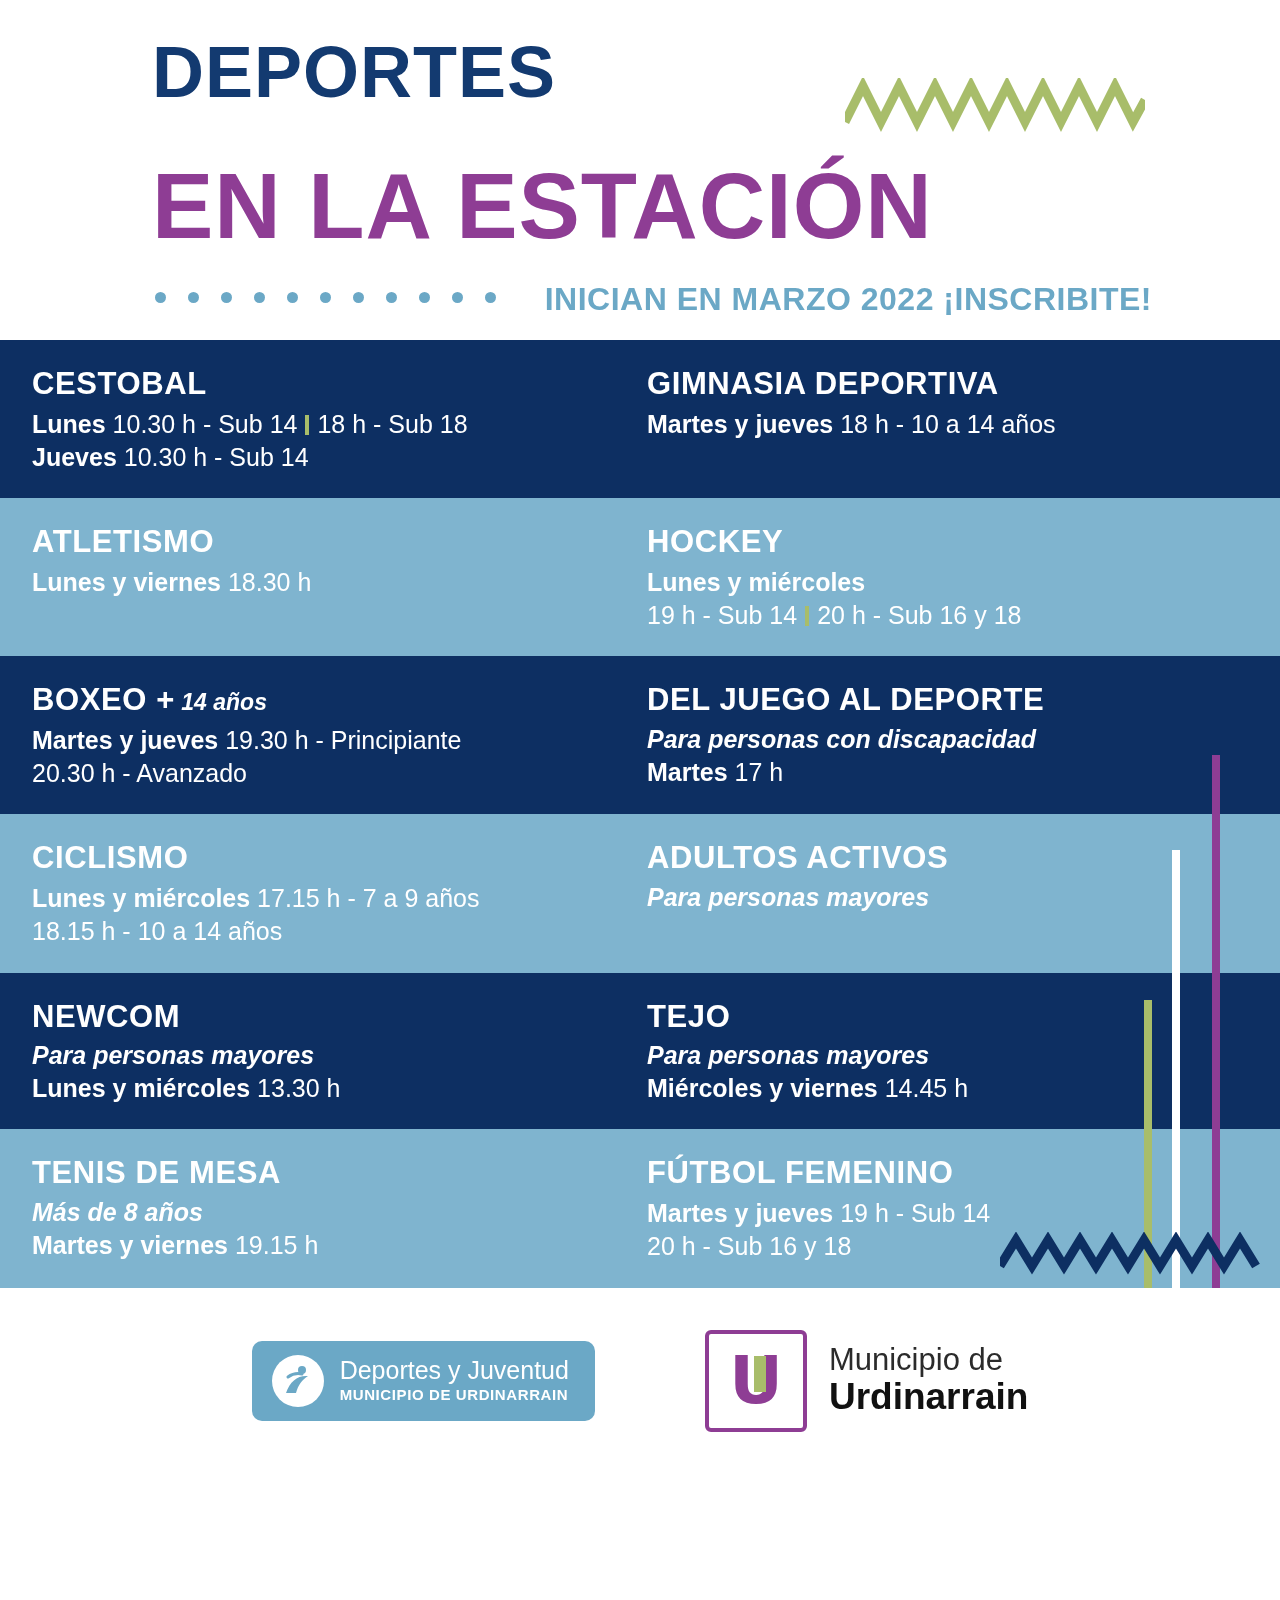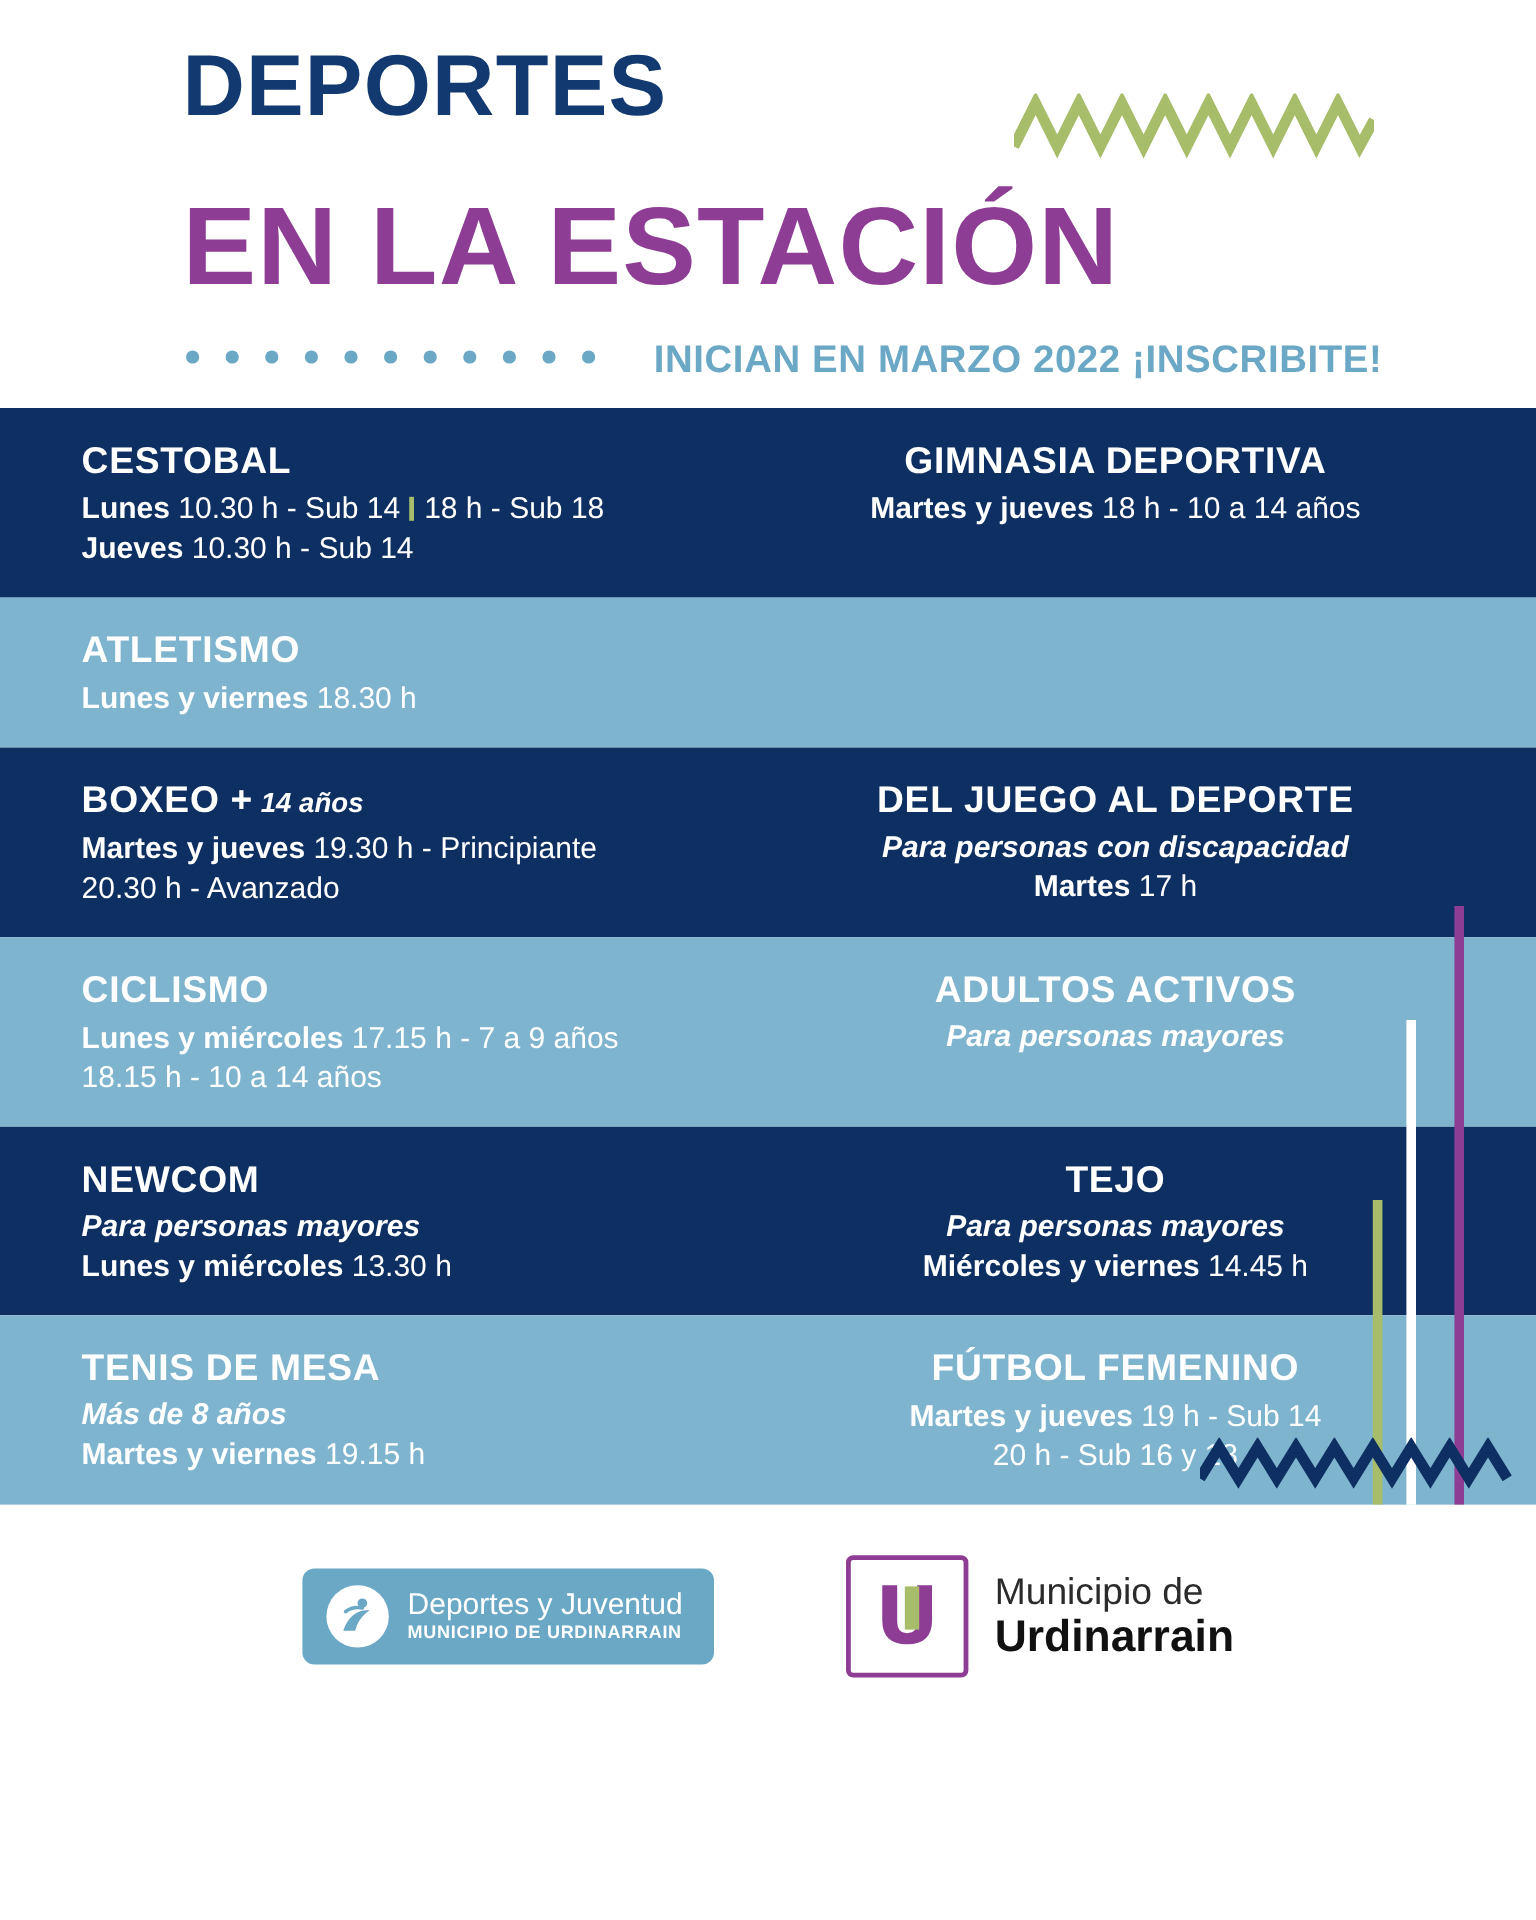--- a/index.html
+++ b/index.html
@@ -78,33 +78,33 @@
 
   
   .bands {
     position: relative;
     width: 100%;
   }
   .band {
     display: flex;
     width: 100%;
     box-sizing: border-box;
-    padding: 26px 62px 24px 68px;
+    padding: 26px 62px 24px 32px;
     color: #ffffff;
     position: relative;
   }
   .band.dark { background: #0d2f62; }
   .band.light { background: #7fb4cf; }
 
   .col {
     width: 50%;
     box-sizing: border-box;
     padding-right: 24px;
   }
-  .col.right { padding-left: 22px; text-align: center; }
+  .col.right { padding-left: 22px; }
 
   .sport-name {
     font-size: 31px;
     font-weight: 800;
     letter-spacing: 0.6px;
     margin: 0 0 6px 0;
     line-height: 1.15;
   }
   .sport-name .age-italic {
     font-style: italic;
@@ -282,20 +282,25 @@
       </div>
       <div class="col right">
         <div class="sport-name">GIMNASIA DEPORTIVA</div>
         <div class="line"><b>Martes y jueves</b> 18 h - 10 a 14 años</div>
       </div>
     </div>
     <div class="band light">
       <div class="col left">
         <div class="sport-name">ATLETISMO</div>
         <div class="line"><b>Lunes y viernes</b>  18.30 h</div>
+      </div>
+      <div class="col right">
+        <div class="sport-name">HOCKEY</div>
+        <div class="line"><b>Lunes y miércoles</b></div>
+        <div class="line">19 h - Sub 14<span class="sep"></span>20 h - Sub 16 y 18</div>
       </div>
     </div>
     <div class="band dark">
       <div class="col left">
         <div class="sport-name">BOXEO +<span class="age-italic"> 14 años</span></div>
         <div class="line"><b>Martes y jueves</b> 19.30 h - Principiante</div>
         <div class="line">20.30 h -  Avanzado</div>
       </div>
       <div class="col right">
         <div class="sport-name">DEL JUEGO AL DEPORTE</div>

